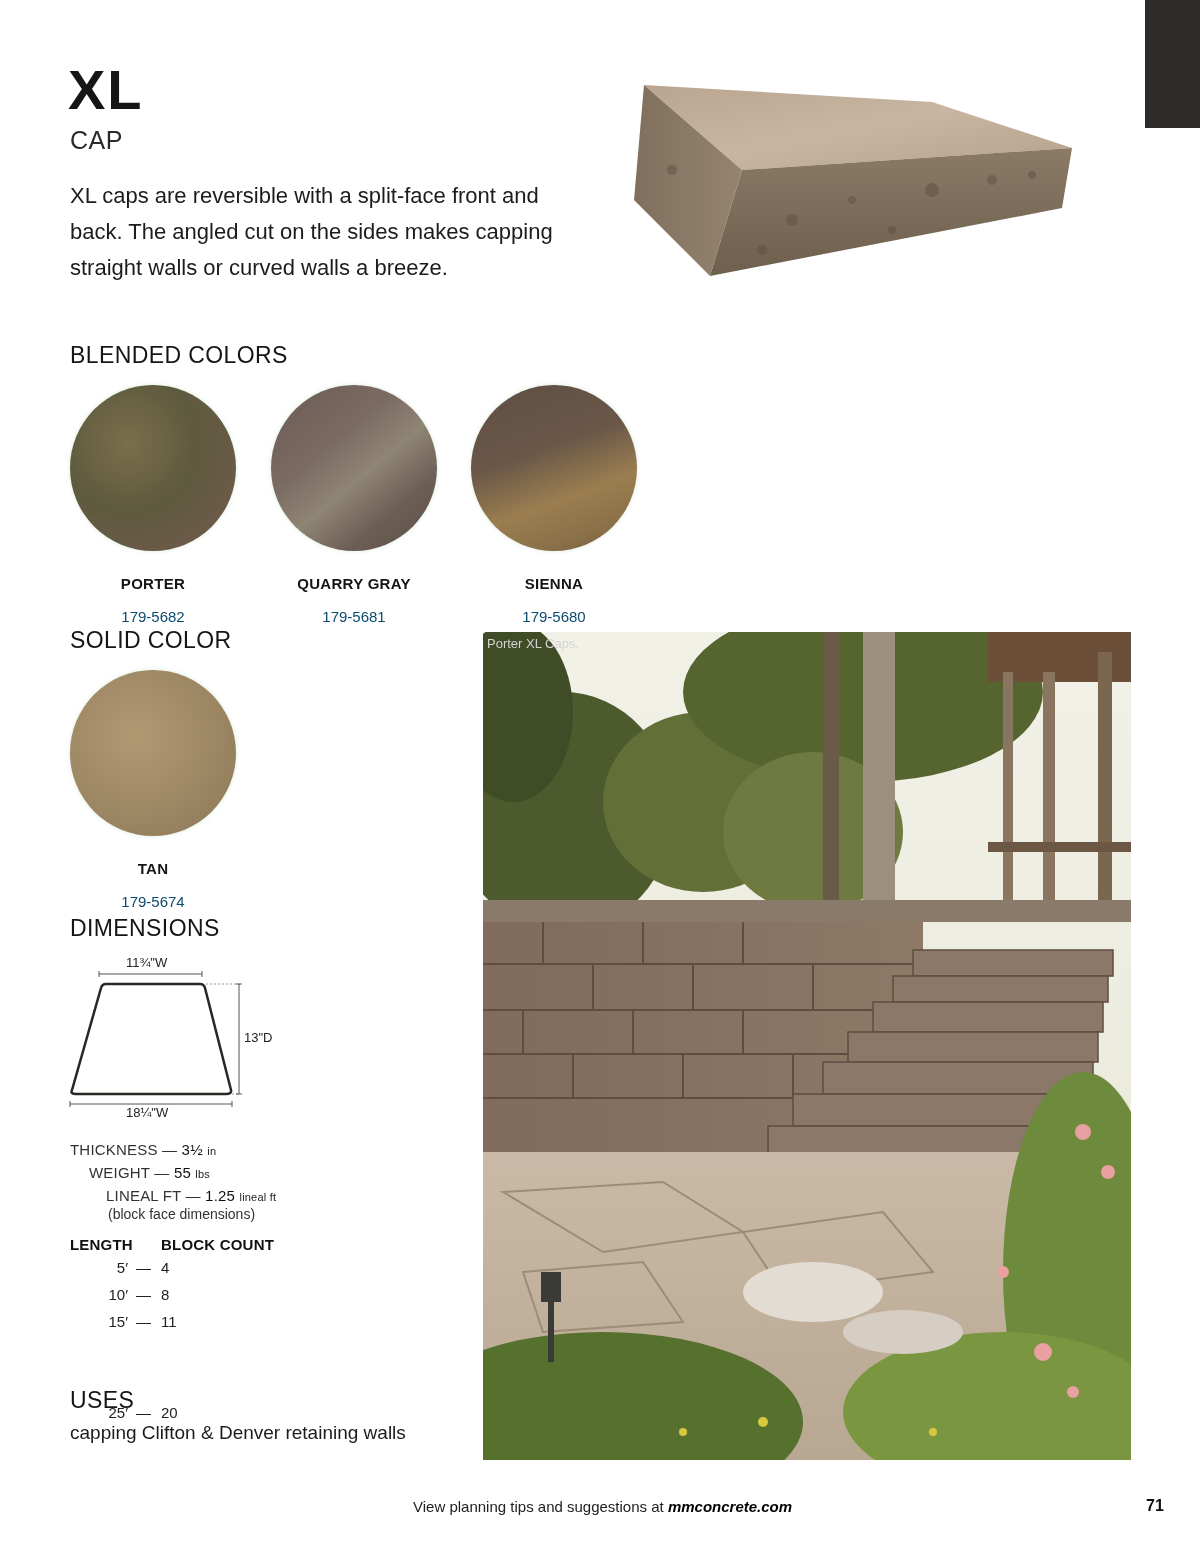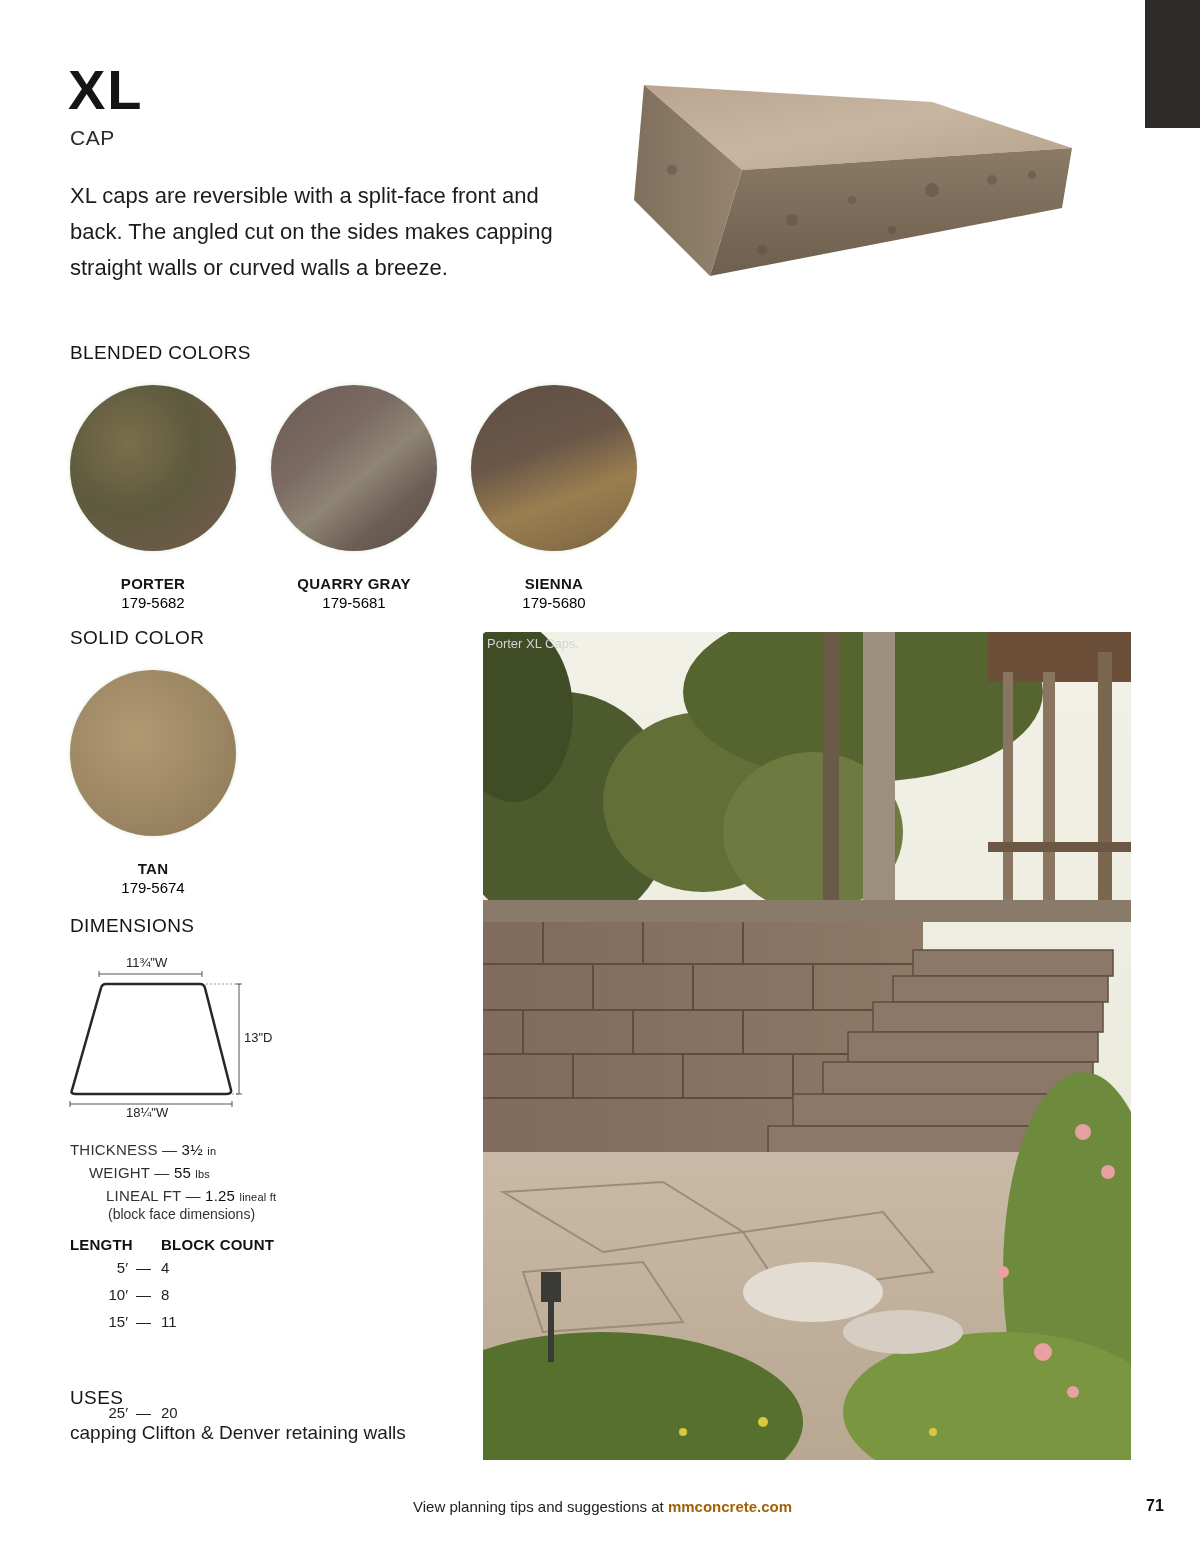--- a/index.html
+++ b/index.html
@@ -2,49 +2,49 @@
 <html><head>
 <meta charset="utf-8">
 <style>
   * { box-sizing: border-box; margin: 0; padding: 0; }
   html, body { width: 1200px; height: 1553px; background: #ffffff; overflow: hidden; }
   body { position: relative; font-family: "Liberation Sans", "DejaVu Sans", sans-serif; color: #1a1a1a; }
 
   .corner-tab { position: absolute; right: 0; top: 0; width: 55px; height: 128px; background: #2f2b29; }
 
   .title { position: absolute; left: 68px; top: 62px; font-size: 56px; font-weight: 700; letter-spacing: 2px; line-height: 1; color: #151515; }
-  .subtitle { position: absolute; left: 70px; top: 126px; font-size: 21px; font-weight: 400; color: #2a2a2a; letter-spacing: 0.5px; }
+  .subtitle { position: absolute; left: 70px; top: 126px; font-size: 25px; font-weight: 400; color: #2a2a2a; letter-spacing: 0.5px; }
   .description { position: absolute; left: 70px; top: 178px; width: 520px; font-size: 22px; line-height: 36px; color: #1c1c1c; }
 
   .product-image { position: absolute; left: 632px; top: 80px; width: 445px; height: 200px; }
 
-  .section-heading { position: absolute; left: 70px; font-size: 19px; font-weight: 400; letter-spacing: 0.4px; color: #151515; }
+  .section-heading { position: absolute; left: 70px; font-size: 23px; font-weight: 400; letter-spacing: 0.4px; color: #151515; }
 
   .swatch { position: absolute; width: 166px; text-align: center; }
   .swatch .circle { width: 166px; height: 166px; border-radius: 50%; box-shadow: 0 0 4px rgba(150,200,150,0.35); }
   .swatch .name { margin-top: 24px; font-size: 15px; font-weight: 700; letter-spacing: 0.3px; color: #151515; }
-  .swatch .code { margin-top: 2px; font-size: 15px; color: #000000; }
+  .swatch .code { margin-top: 16px; font-size: 15px; color: #0c4a6e; }
 
   .photo-caption { position: absolute; left: 487px; top: 636px; font-size: 13px; color: #d4d4d4; }
   .photo { position: absolute; left: 483px; top: 632px; width: 648px; height: 828px; overflow: hidden; }
 
   .diagram { position: absolute; left: 64px; top: 952px; width: 230px; height: 170px; }
 
   .spec { position: absolute; font-size: 15px; color: #333; letter-spacing: 0.2px; }
   .spec .val { font-size: 15px; color: #111; }
   .spec .unit { font-size: 11px; color: #222; }
   .spec-note { position: absolute; left: 108px; top: 1206px; font-size: 14px; color: #333; }
 
   .counts-head { position: absolute; top: 1236px; font-size: 15px; font-weight: 700; letter-spacing: 0.2px; color: #111; }
   .count-row { position: absolute; left: 70px; width: 160px; height: 20px; font-size: 15px; color: #222; }
 
   .uses-text { position: absolute; left: 70px; top: 1422px; font-size: 19px; color: #1c1c1c; }
 
   .footer-text { position: absolute; left: 413px; top: 1498px; font-size: 15px; color: #222; }
-  .footer-text .link { font-weight: 700; color: #a16207; }
+  .footer-text .link { font-style: italic; font-weight: 700; color: #000000; }
   .page-number { position: absolute; left: 1146px; top: 1497px; font-size: 16px; font-weight: 700; color: #111; }
 </style>
 </head>
 <body>
 
 <div class="corner-tab"></div>
 
 <h1 class="title">XL</h1>
 <div class="subtitle">CAP</div>
 <p class="description">XL caps are reversible with a split-face front and back. The angled cut on the sides makes capping straight walls or curved walls a breeze.</p>

